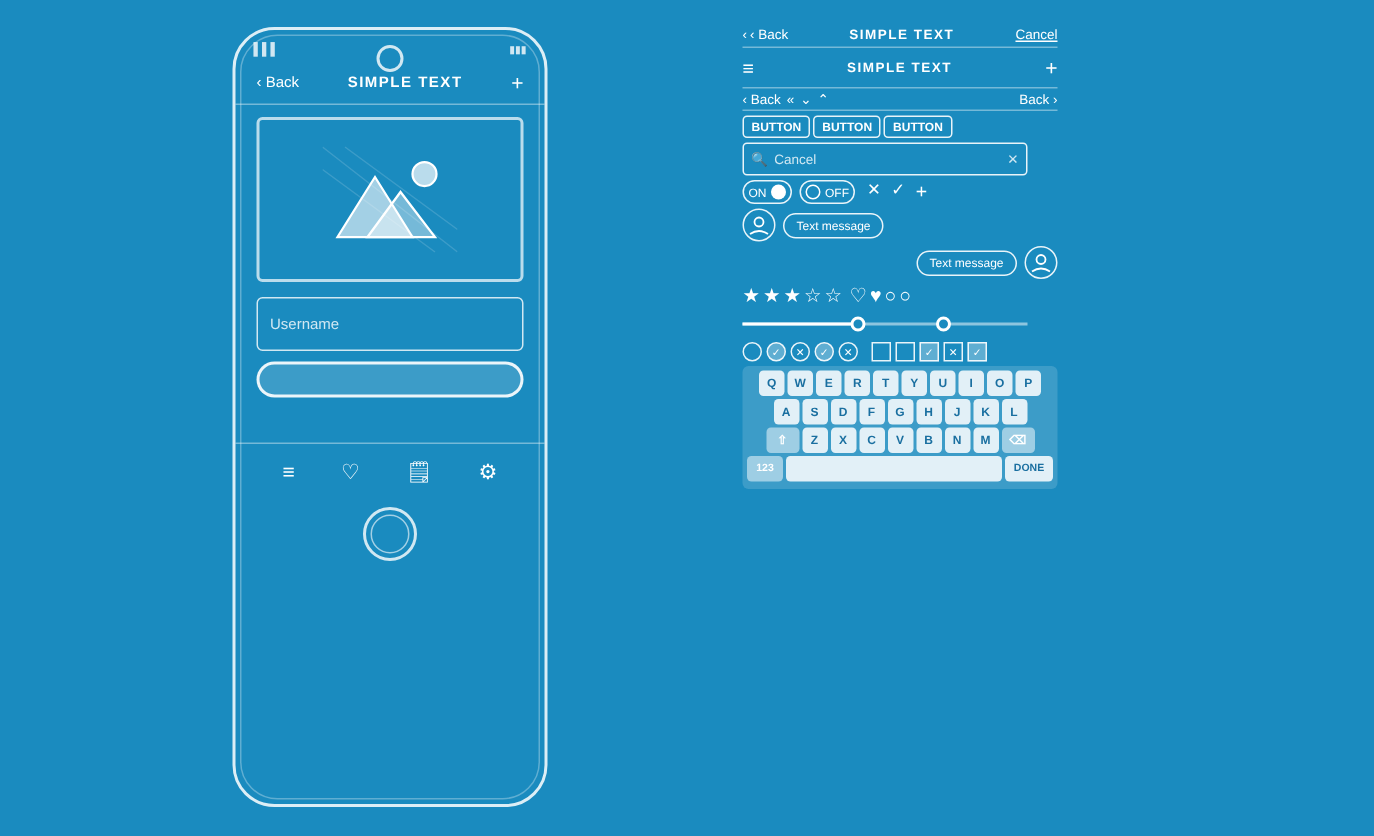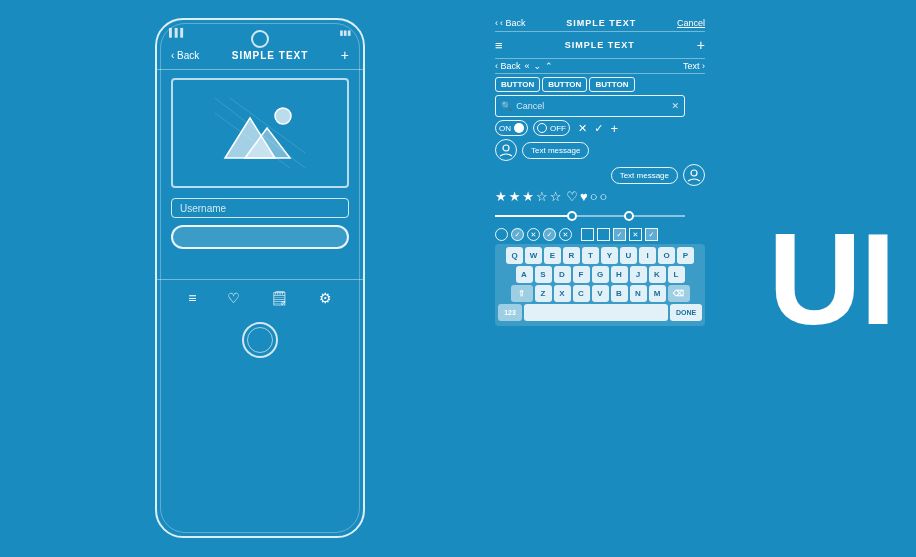--- a/index.html
+++ b/index.html
@@ -136,21 +136,21 @@
       overflow: hidden;
     }
 
     .phone-image-area svg {
       width: 90px;
       height: 80px;
     }
 
     .phone-input {
       width: 100%;
-      height: 20px;
+      height: 36px;
       border: 1.5px solid rgba(255,255,255,0.8);
       border-radius: 4px;
       margin-bottom: 7px;
       display: flex;
       align-items: center;
       padding-left: 8px;
     }
 
     .phone-input span {
       color: rgba(255,255,255,0.8);
@@ -256,21 +256,20 @@
     }
 
     .search-x {
       margin-left: auto;
       color: rgba(255,255,255,0.8);
       font-size: 9px;
     }
 
     .toggle-row {
       display: flex;
-      align-items: center;
       gap: 5px;
     }
 
     .toggle {
       display: flex;
       align-items: center;
       border: 1.5px solid rgba(255,255,255,0.9);
       border-radius: 10px;
       padding: 1px 3px;
       gap: 3px;
@@ -528,21 +527,20 @@
       color: white;
       font-size: 9px;
     }
   </style>
 </head>
 <body>
 
 <div class="container">
 
 
-  <div class="ui-text">UI</div>
 
   <div class="phone-container">
     <div class="phone-body">
 
       <div class="phone-top-bar">
         <span style="color:white;font-size:8px;opacity:0.8">▌▌▌</span>
         <div class="phone-camera"></div>
         <span style="color:white;font-size:7px;opacity:0.8">▮▮▮</span>
       </div>
 
@@ -603,21 +601,21 @@
       <span style="color:white;font-size:13px;">≡</span>
       <span style="color:white;font-size:9px;font-weight:bold;letter-spacing:1px;flex:1;text-align:center;">SIMPLE TEXT</span>
       <span style="color:white;font-size:14px;">+</span>
     </div>
 
     <div class="ui-nav-row">
       <span style="color:white;font-size:9px;">‹ Back</span>
       <span style="color:white;font-size:9px;"> «</span>
       <span style="color:white;font-size:9px;"> ⌄</span>
       <span style="color:white;font-size:9px;"> ⌃</span>
-      <span style="color:white;font-size:9px;margin-left:auto;"> Text ›</span>
+      <span style="color:white;font-size:9px;margin-left:auto;"> Back ›</span>
     </div>
 
     <div class="btn-group">
       <div class="ui-btn">BUTTON</div>
       <div class="ui-btn">BUTTON</div>
       <div class="ui-btn">BUTTON</div>
     </div>
 
     <div class="search-bar">
       <span style="font-size:9px;color:rgba(255,255,255,0.7);">🔍</span>

